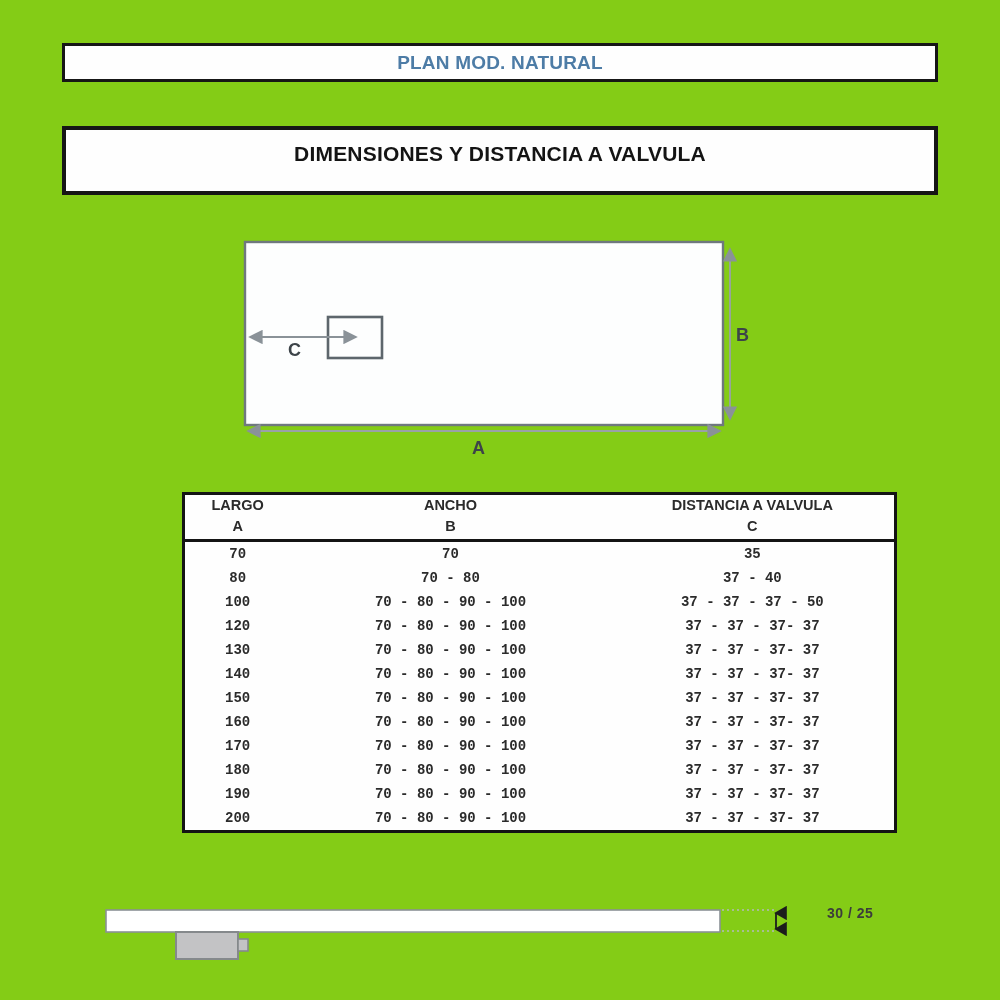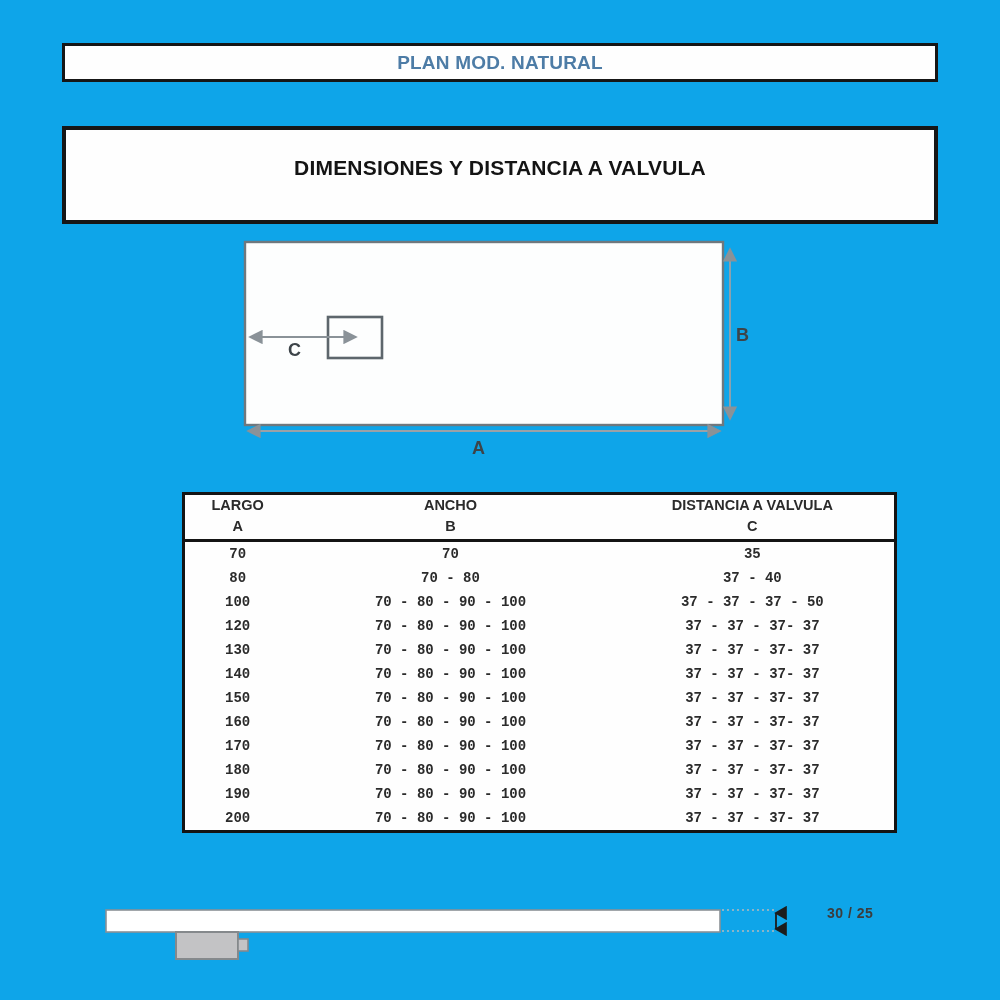--- a/index.html
+++ b/index.html
@@ -1,35 +1,35 @@
 <!DOCTYPE html>
 <html><head>
 <meta charset="utf-8">
 <style>
   html,body{margin:0;padding:0;background:#fff;}
   #page{
     position:relative;
     width:1000px;height:1000px;
-    background:#0ea5e9;
+    background:#84cc16;
     font-family:"Liberation Sans", sans-serif;
     overflow:hidden;
   }
   
   .title-box{
     position:absolute;left:62px;width:876px;
     border:3px solid #161616;
     background:#fefefe;
     display:flex;align-items:center;justify-content:center;
     box-sizing:border-box;
   }
   #plan-title-box{top:43px;height:39px;}
   #plan-title-box .title-text{
     color:#4d7ca6;font-size:19px;font-weight:700;letter-spacing:.2px;
   }
-  #section-title-box{top:126px;height:98px;border-width:4px;}
+  #section-title-box{top:126px;height:69px;border-width:4px;}
   #section-title-box .title-text{
     color:#141414;font-size:21px;font-weight:700;letter-spacing:.2px;
     padding-bottom:14px;
   }
   
   #plan-diagram{position:absolute;left:0;top:230px;width:1000px;height:250px;}
   #plan-diagram svg{position:absolute;left:0;top:0;}
   .dim-label{
     position:absolute;font-weight:700;color:#3d4449;font-size:18px;
   }

